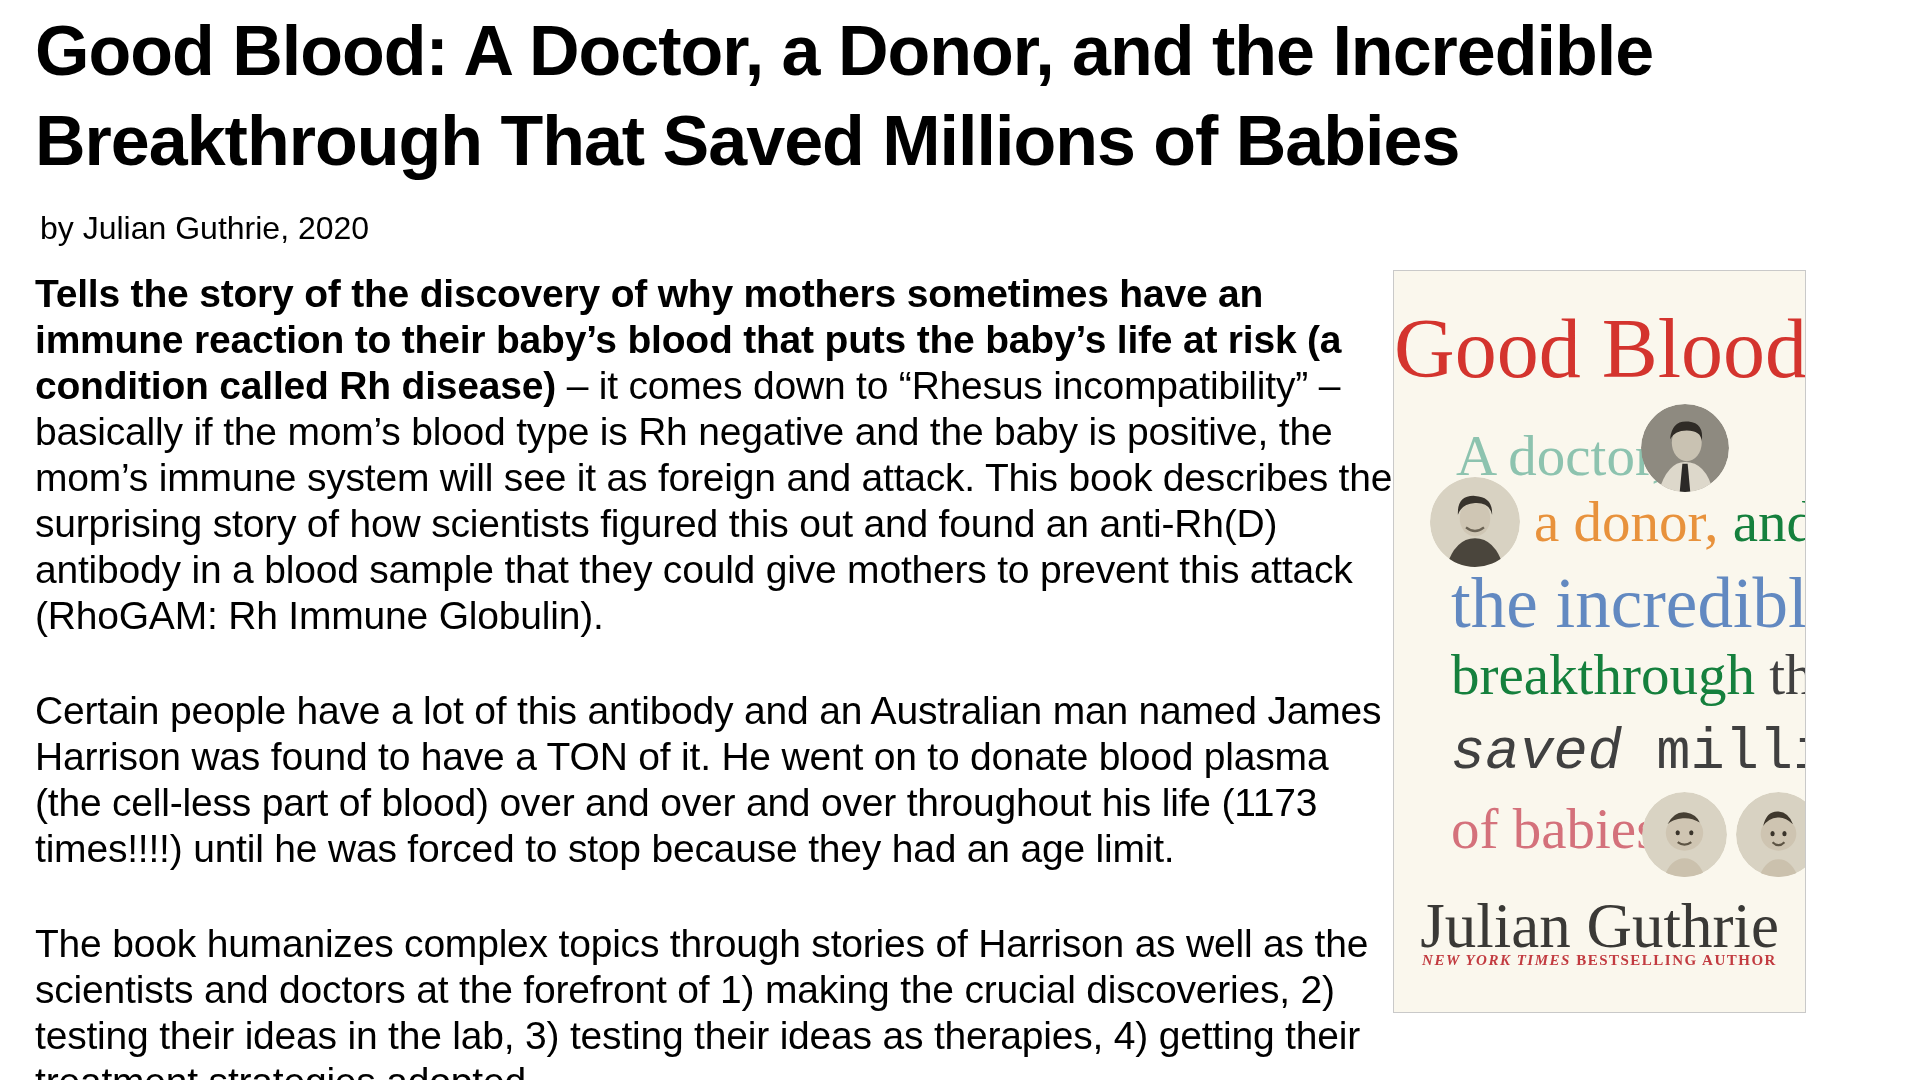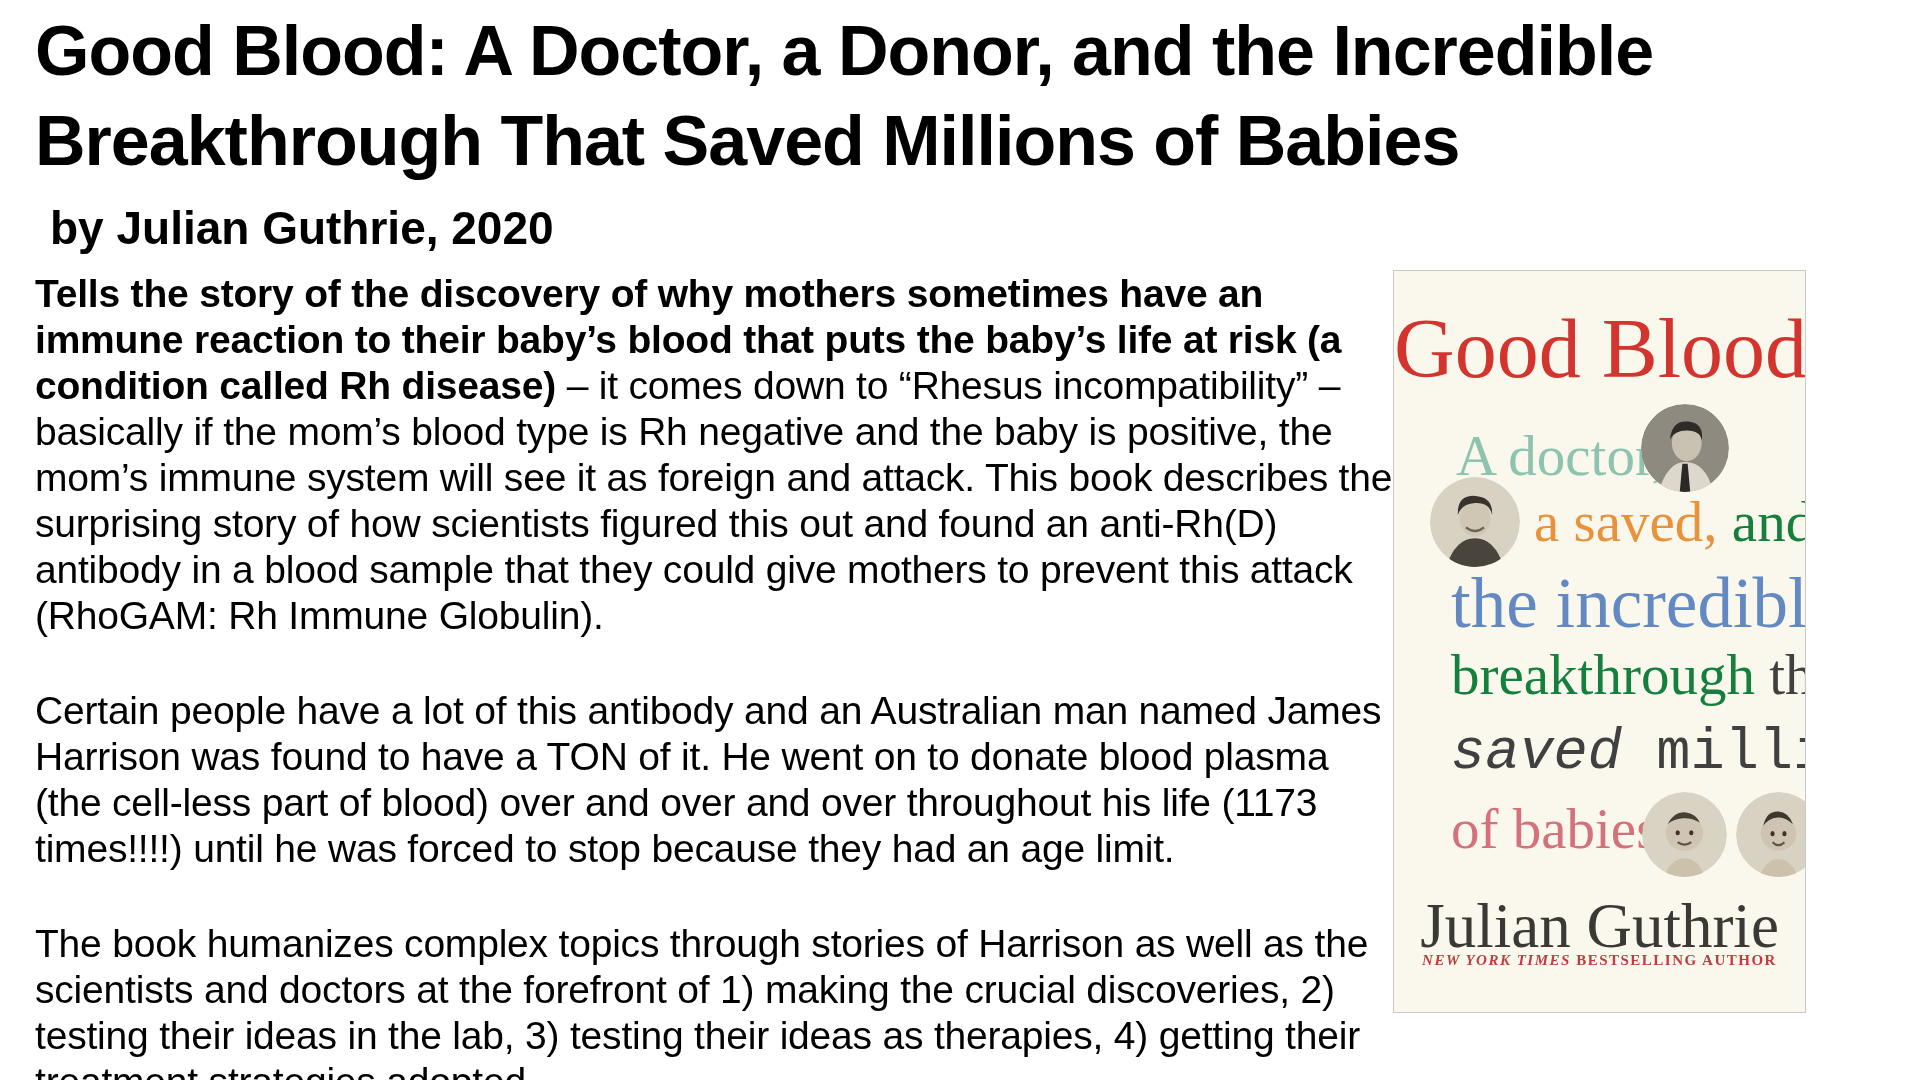--- a/index.html
+++ b/index.html
@@ -18,24 +18,24 @@
   .content { position:absolute; left:35px; top:0; }
   h1.book-title {
     margin:6px 0 15px;
     font-size:70px;
     line-height:90px;
     font-weight:bold;
     letter-spacing:-1px;
     max-width:1740px;
   }
   .byline {
-    margin:10px 15px 0;
-    font-size:46px;
+    margin:10px 5px 0;
+    font-size:32px;
     line-height:54px;
-    font-weight:700;
+    font-weight:400;
   }
   .summary {
     margin-top:16px;
     width:1362px;
     font-size:39px;
     line-height:46px;
     letter-spacing:-0.2px;
   }
   .summary p { margin:0 0 49px; }
   .summary p:last-child { margin-bottom:0; }
@@ -123,21 +123,21 @@
     <div class="photo ph-donor">
       <svg viewBox="0 0 100 100" xmlns="http://www.w3.org/2000/svg">
         <circle cx="50" cy="50" r="50" fill="#d8d2c2"></circle>
         <ellipse cx="50" cy="46" rx="17" ry="20" fill="#cfc6b4"></ellipse>
         <path d="M31 42 Q30 20 50 21 Q70 22 69 42 Q66 28 50 29 Q35 30 31 42 Z" fill="#38332c"></path>
         <path d="M40 56 Q50 64 60 56" stroke="#6b6354" stroke-width="2.5" fill="none"></path>
         <path d="M18 100 Q28 68 50 68 Q72 68 82 100 Z" fill="#4a453c"></path>
       </svg>
     </div>
 
-    <div class="cv-abs cv-row2b"><span class="c-orange">a saved,</span><span class="c-blue"> and</span></div>
+    <div class="cv-abs cv-row2b"><span class="c-orange">a donor,</span><span class="c-blue"> and</span></div>
 
     <div class="cv-abs cv-row3">the incredible</div>
 
     <div class="cv-abs cv-row4"><span class="c-blue">breakthrough</span><span class="c-rose"> that</span></div>
 
     <div class="cv-abs cv-row5"><span class="c-rose it">saved</span><span class="c-rose"> millions</span></div>
 
     <div class="cv-abs cv-row6">of babies</div>
 
     <div class="photo ph-baby1">

